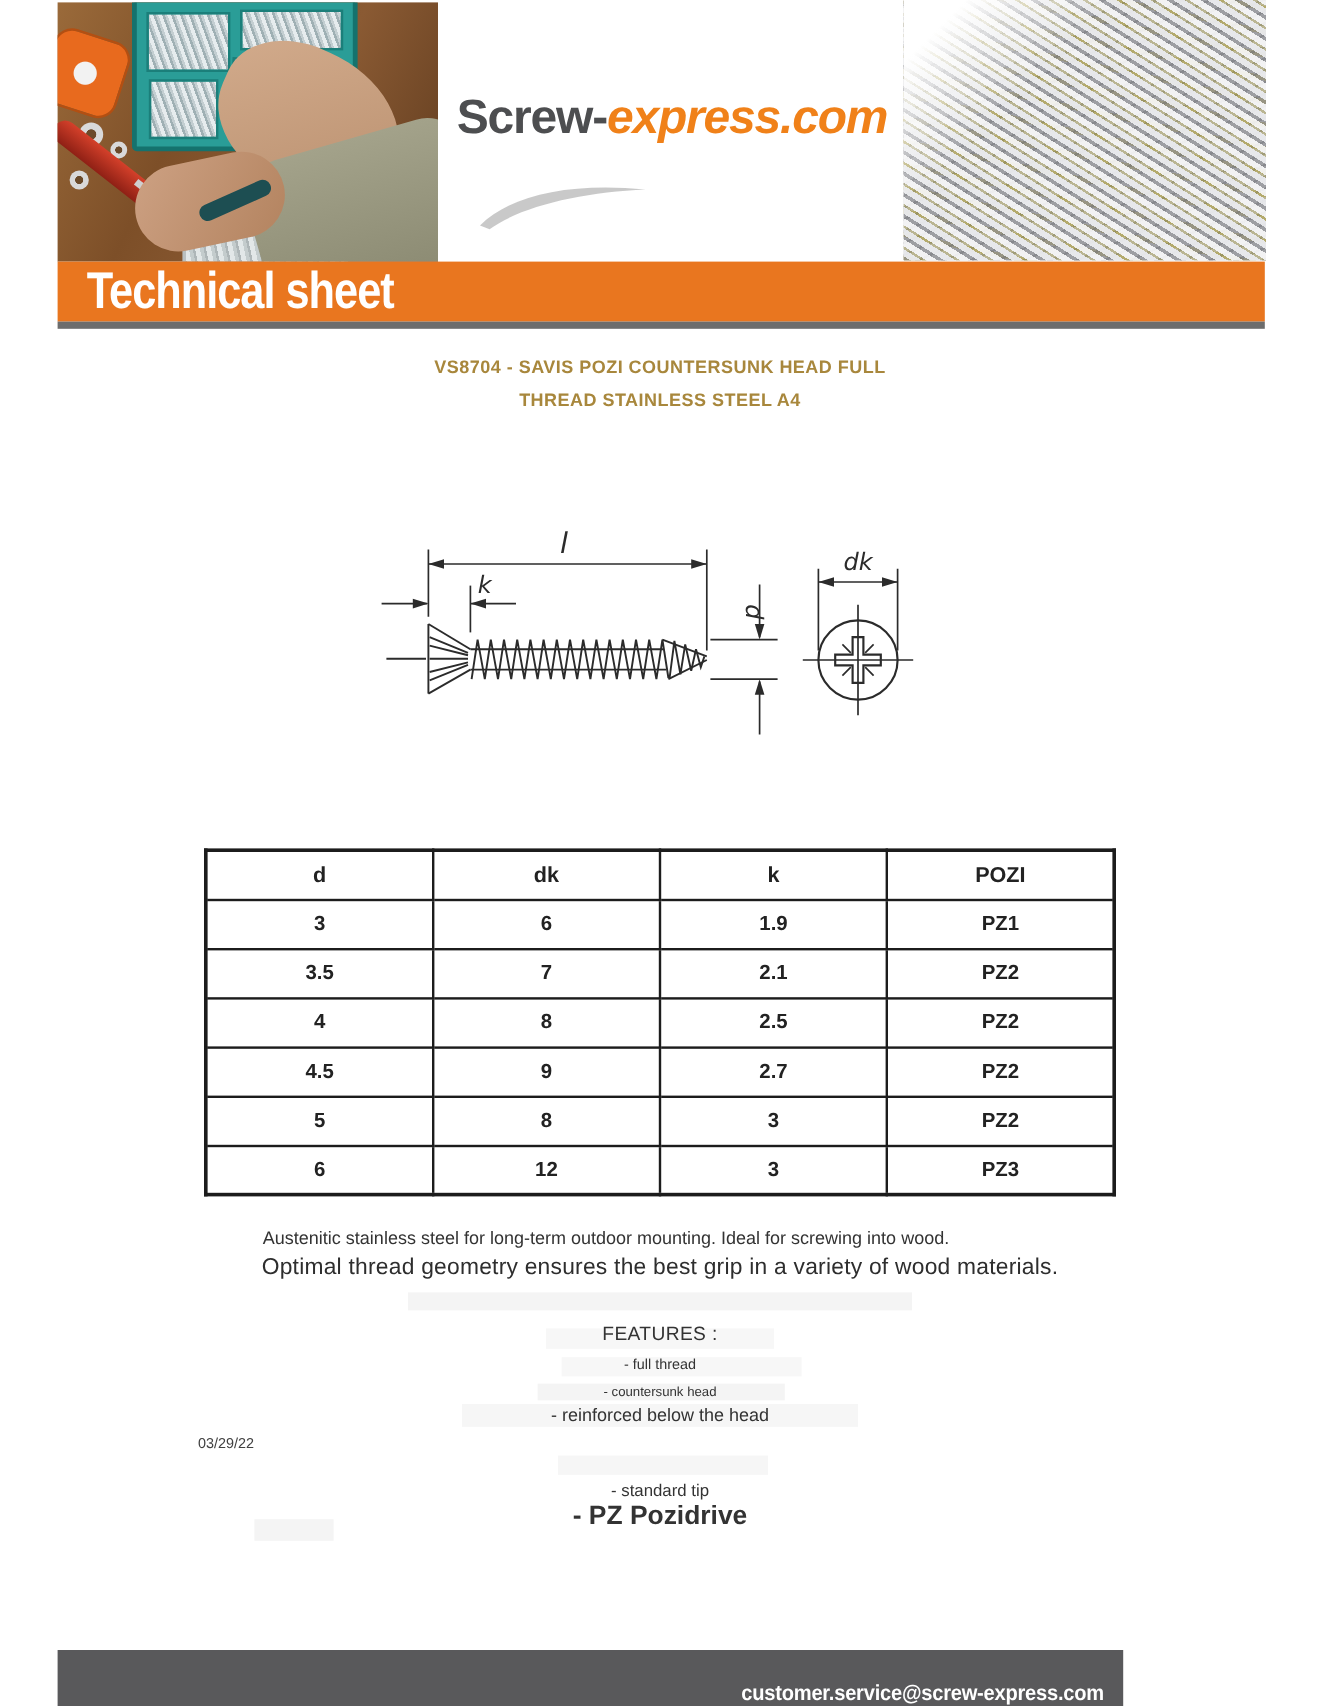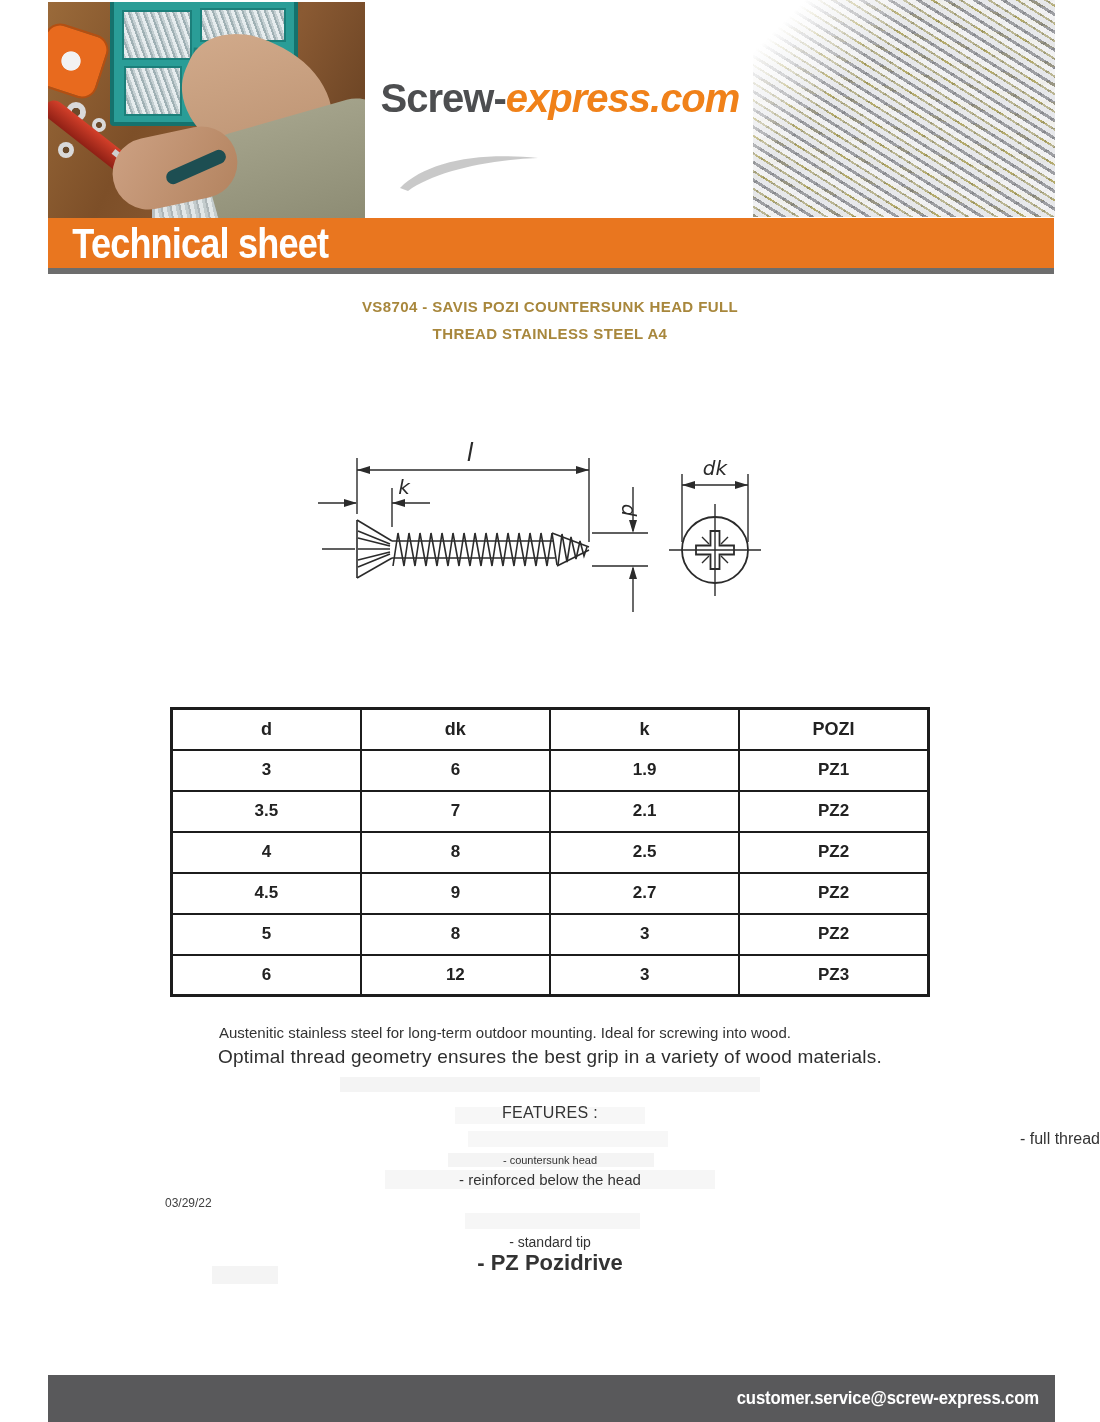--- a/index.html
+++ b/index.html
@@ -87,30 +87,30 @@
   table.spec td{font-size:17px;}
 
   
   .desc1{left:0;top:1024px;width:1010px;text-align:center;font-size:15px;color:#333333;}
   .desc2{left:0;top:1046px;width:1100px;text-align:center;font-size:19px;color:#2e2e2e;letter-spacing:.2px;}
   .artifact{background:#f4f4f4;}
 
   
   .feat{width:1100px;left:0;text-align:center;color:#333333;}
   .feat-heading{top:1104px;font-size:16px;letter-spacing:.3px;}
-  .feat-0{top:1130px;font-size:16px;text-align:right;}
+  .feat-0{top:1130px;font-size:12px;}
   .feat-1{top:1154px;font-size:11px;font-weight:400;}
   .feat-2{top:1171px;font-size:15px;}
   .feat-3{top:1250px;font-size:22px;font-weight:700;}
   .feat-4{top:1214px;font-size:14px;margin-top:20px;}
 
   
   .rev-date{left:165px;top:1196px;font-size:12px;color:#404040;}
-  .footer-bar{left:48px;top:1375px;width:1007px;height:47px;background:var(--footer-gray);
-      display:flex;align-items:center;justify-content:flex-end;padding-right:16px;}
+  .footer-bar{left:48px;top:1375px;width:888px;height:47px;background:var(--footer-gray);
+      display:flex;align-items:flex-end;justify-content:flex-end;padding-right:16px;}
   .footer-email{color:#ffffff;font-size:18px;font-weight:700;letter-spacing:-.2px;
       transform:scaleX(.93);transform-origin:right center;}
 </style>
 </head>
 <body>
 
 <div class="abs photo-left">
   <div class="pl-part tape"></div>
   <div class="pl-part teal-box">
     <div class="teal-cell tc1"></div>

